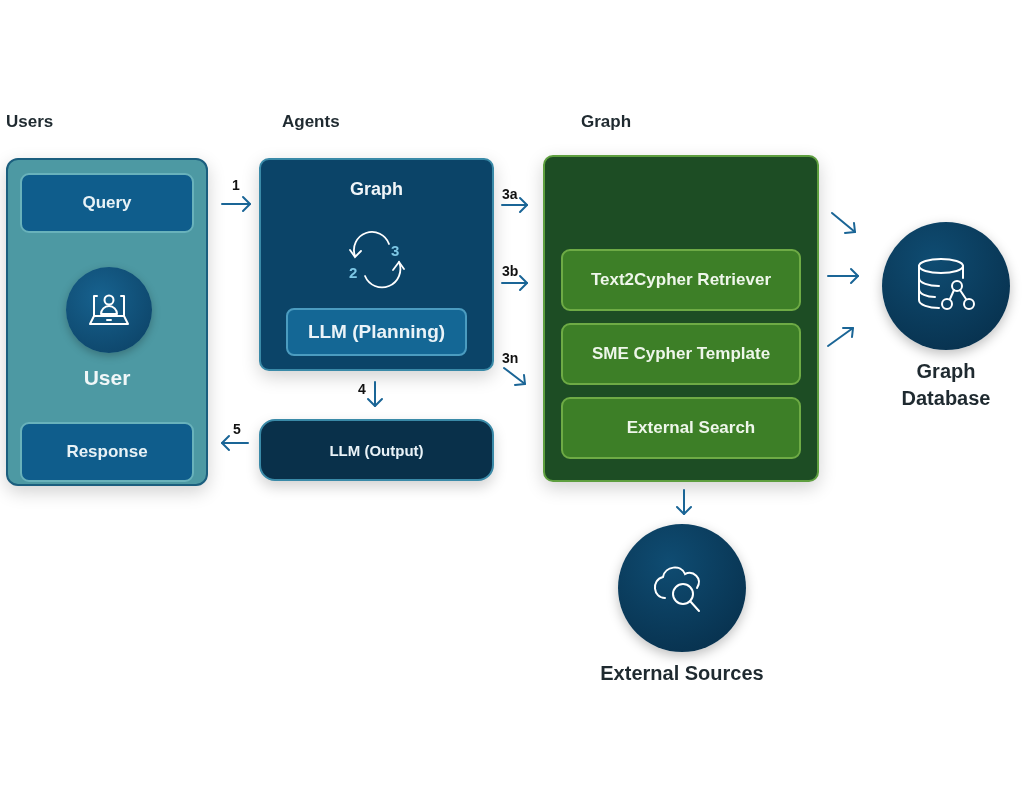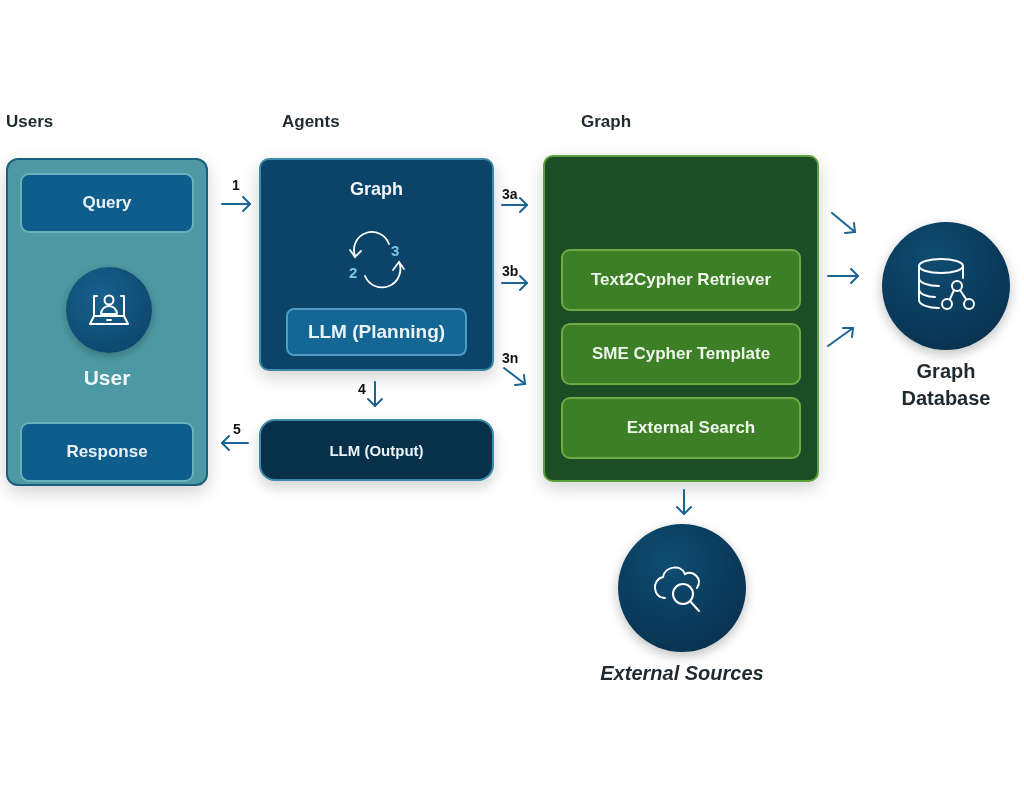--- a/index.html
+++ b/index.html
@@ -123,21 +123,21 @@
 
 <div class="abs big-circle" style="left:618px; top:524px;">
   <svg width="66" height="60" viewBox="0 0 66 60">
     <g fill="none" stroke="#ffffff" stroke-width="2" stroke-linecap="round">
       <path d="M16 40 C4 40 2 22 14 19 C16 8 32 6 36 16 C44 12 54 20 48 30"></path>
       <circle cx="34" cy="36" r="10"></circle>
       <path d="M41 43 L50 53"></path>
     </g>
   </svg>
 </div>
-<div class="abs node-label" style="left:572px; top:660px; width:220px;font-style:italic;">External Sources</div>
+<div class="abs node-label" style="left:572px; top:660px; width:220px;">External Sources</div>
 
 <div class="abs step" style="left:232px; top:177px;">1</div>
 <div class="abs step" style="left:502px; top:186px;text-align:right;">3a</div>
 <div class="abs step" style="left:502px; top:263px;">3b</div>
 <div class="abs step" style="left:502px; top:350px;">3n</div>
 <div class="abs step" style="left:358px; top:381px;">4</div>
 <div class="abs step" style="left:233px; top:421px;">5</div>
 
 <svg class="arrow" style="left:0; top:0;" width="1024" height="807">
   <g fill="none" stroke="#1a6596" stroke-width="2" stroke-linecap="round" stroke-linejoin="round">

